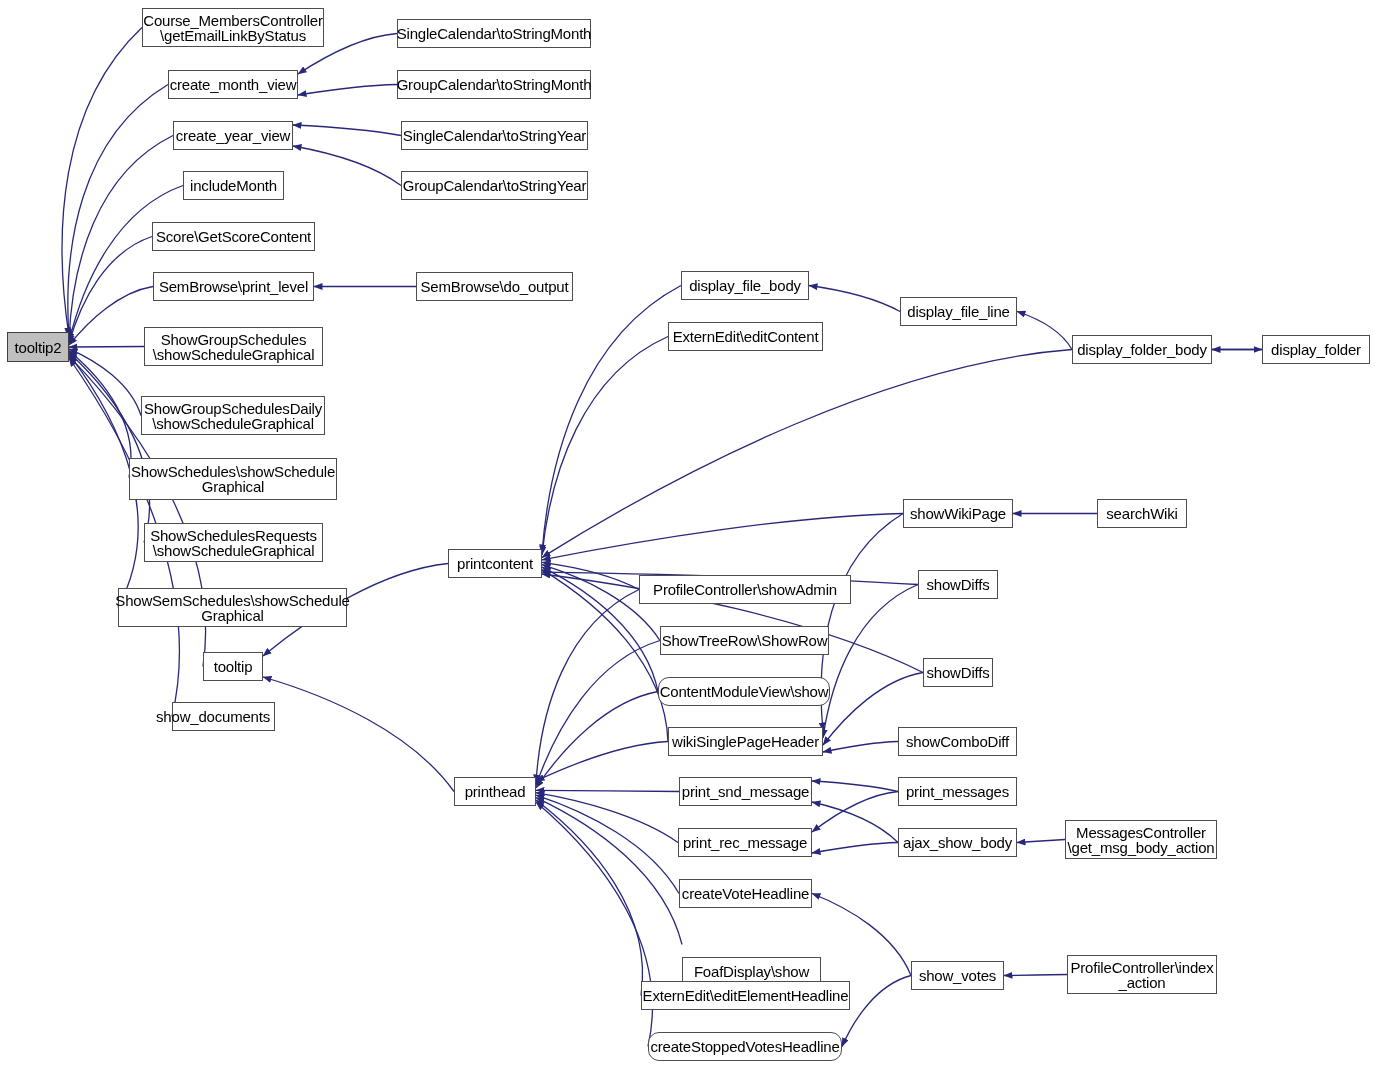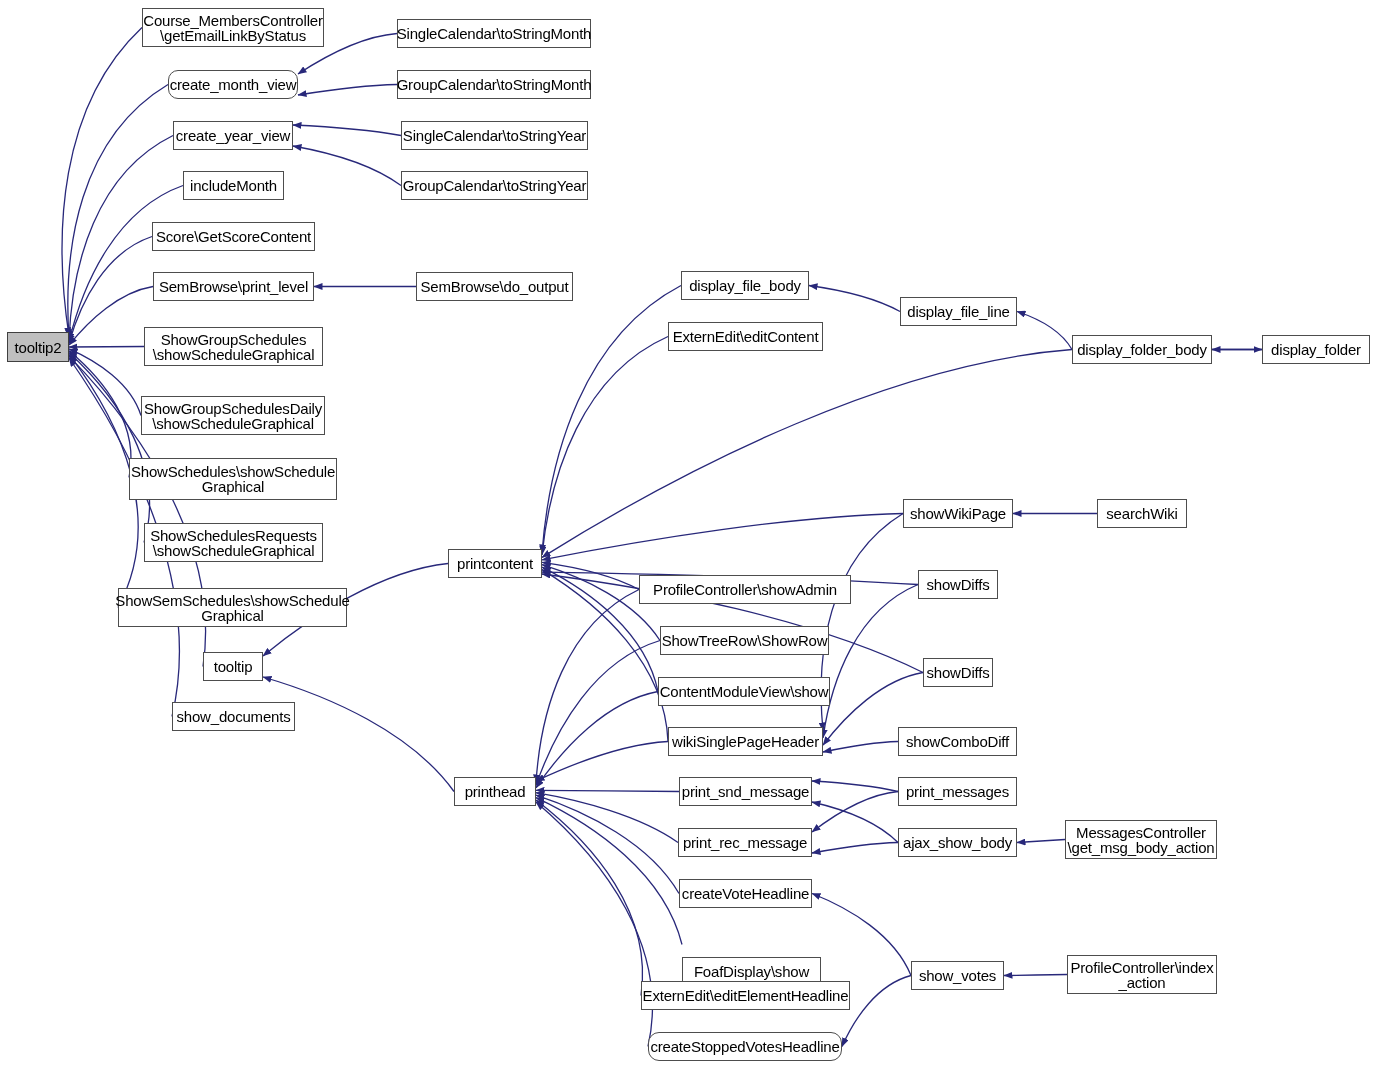--- a/index.html
+++ b/index.html
@@ -116,56 +116,56 @@
       <path d="M 898,791.5 C 867.851730348949,794.4166372841879 835.1427241021354,814.2073894514482 812,832" fill="none" stroke="#28287a" stroke-width="1.3" marker-end="url(#arrowhead)"></path>
       <path d="M 898,842.5 C 871.8793231369568,843.0235037884077 837.604030805918,848.2449189818047 812,853" fill="none" stroke="#28287a" stroke-width="1.3" marker-end="url(#arrowhead)"></path>
       <path d="M 1065,839.5 C 1050.6,840.4 1031.4,841.6 1017,842.5" fill="none" stroke="#28287a" stroke-width="1.3" marker-end="url(#arrowhead)"></path>
       <path d="M 911,975.5 C 894.4812777525302,934.9860183231647 849.755225293213,908.3747889752673 812,893.5" fill="none" stroke="#28287a" stroke-width="1.3" marker-end="url(#arrowhead)"></path>
       <path d="M 911,975.5 C 877.4690181948033,984.330454301992 854.8588444523798,1017.5797220734396 842,1046.5" fill="none" stroke="#28287a" stroke-width="1.3" marker-end="url(#arrowhead)"></path>
       <path d="M 1067,974.5 C 1048.1,974.8 1022.9,975.2 1004,975.5" fill="none" stroke="#28287a" stroke-width="1.3" marker-end="url(#arrowhead)"></path>
     </svg>
 <div class="node highlight" style="left: 7px; top: 332px; width: 62px; height: 30px;"><span class="node-label">tooltip2</span></div>
     <div class="node" style="left: 142px; top: 8px; width: 182px; height: 39px;"><span class="node-label">Course_MembersController
 \getEmailLinkByStatus</span></div>
-    <div class="node" style="left: 168px; top: 70px; width: 130px; height: 29px; border-radius: 10px;"><span class="node-label">create_month_view</span></div>
+    <div class="node" style="left: 168px; top: 70px; width: 130px; height: 29px;"><span class="node-label">create_month_view</span></div>
     <div class="node" style="left: 173px; top: 121px; width: 120px; height: 29px;"><span class="node-label">create_year_view</span></div>
     <div class="node" style="left: 183px; top: 171px; width: 101px; height: 29px;"><span class="node-label">includeMonth</span></div>
     <div class="node" style="left: 152px; top: 222px; width: 163px; height: 29px;"><span class="node-label">Score\GetScoreContent</span></div>
     <div class="node" style="left: 153px; top: 272px; width: 161px; height: 29px;"><span class="node-label">SemBrowse\print_level</span></div>
     <div class="node" style="left: 144px; top: 327px; width: 179px; height: 39px;"><span class="node-label">ShowGroupSchedules
 \showScheduleGraphical</span></div>
     <div class="node" style="left: 141px; top: 396px; width: 184px; height: 39px;"><span class="node-label">ShowGroupSchedulesDaily
 \showScheduleGraphical</span></div>
     <div class="node" style="left: 129px; top: 458px; width: 208px; height: 42px;"><span class="node-label">ShowSchedules\showSchedule
 Graphical</span></div>
     <div class="node" style="left: 144px; top: 523px; width: 179px; height: 39px;"><span class="node-label">ShowSchedulesRequests
 \showScheduleGraphical</span></div>
     <div class="node" style="left: 118px; top: 588px; width: 229px; height: 39px;"><span class="node-label">ShowSemSchedules\showSchedule
 Graphical</span></div>
     <div class="node" style="left: 203px; top: 652px; width: 60px; height: 29px;"><span class="node-label">tooltip</span></div>
-    <div class="node" style="left: 172px; top: 702px; width: 123px; height: 29px;"><span class="node-label">show_documents</span></div>
+    <div class="node" style="left: 172px; top: 702px; width: 103px; height: 29px; justify-content: flex-end;"><span class="node-label">show_documents</span></div>
     <div class="node" style="left: 416px; top: 272px; width: 157px; height: 29px;"><span class="node-label">SemBrowse\do_output</span></div>
     <div class="node" style="left: 397px; top: 19px; width: 194px; height: 29px;"><span class="node-label">SingleCalendar\toStringMonth</span></div>
     <div class="node" style="left: 397px; top: 70px; width: 194px; height: 29px;"><span class="node-label">GroupCalendar\toStringMonth</span></div>
     <div class="node" style="left: 401px; top: 121px; width: 187px; height: 29px;"><span class="node-label">SingleCalendar\toStringYear</span></div>
     <div class="node" style="left: 401px; top: 171px; width: 187px; height: 29px;"><span class="node-label">GroupCalendar\toStringYear</span></div>
     <div class="node" style="left: 448px; top: 549px; width: 94px; height: 29px;"><span class="node-label">printcontent</span></div>
     <div class="node" style="left: 454px; top: 777px; width: 82px; height: 29px;"><span class="node-label">printhead</span></div>
     <div class="node" style="left: 681px; top: 271px; width: 128px; height: 29px;"><span class="node-label">display_file_body</span></div>
     <div class="node" style="left: 668px; top: 322px; width: 155px; height: 29px;"><span class="node-label">ExternEdit\editContent</span></div>
     <div class="node" style="left: 900px; top: 297px; width: 117px; height: 29px;"><span class="node-label">display_file_line</span></div>
     <div class="node" style="left: 1072px; top: 335px; width: 140px; height: 29px;"><span class="node-label">display_folder_body</span></div>
     <div class="node" style="left: 1262px; top: 335px; width: 108px; height: 29px;"><span class="node-label">display_folder</span></div>
     <div class="node" style="left: 903px; top: 499px; width: 110px; height: 29px;"><span class="node-label">showWikiPage</span></div>
     <div class="node" style="left: 1097px; top: 499px; width: 90px; height: 29px;"><span class="node-label">searchWiki</span></div>
     <div class="node" style="left: 918px; top: 570px; width: 80px; height: 29px;"><span class="node-label">showDiffs</span></div>
     <div class="node" style="left: 923px; top: 658px; width: 70px; height: 29px;"><span class="node-label">showDiffs</span></div>
     <div class="node" style="left: 639px; top: 575px; width: 212px; height: 29px;"><span class="node-label">ProfileController\showAdmin</span></div>
     <div class="node" style="left: 660px; top: 626px; width: 169px; height: 29px;"><span class="node-label">ShowTreeRow\ShowRow</span></div>
-    <div class="node" style="left: 658px; top: 677px; width: 172px; height: 29px;"><span class="node-label">ContentModuleView\show</span></div>
+    <div class="node" style="left: 658px; top: 677px; width: 172px; height: 29px; border-radius: 11px;"><span class="node-label">ContentModuleView\show</span></div>
     <div class="node" style="left: 668px; top: 727px; width: 155px; height: 29px;"><span class="node-label">wikiSinglePageHeader</span></div>
     <div class="node" style="left: 898px; top: 727px; width: 119px; height: 29px;"><span class="node-label">showComboDiff</span></div>
     <div class="node" style="left: 679px; top: 777px; width: 133px; height: 29px;"><span class="node-label">print_snd_message</span></div>
     <div class="node" style="left: 898px; top: 777px; width: 119px; height: 29px;"><span class="node-label">print_messages</span></div>
     <div class="node" style="left: 678px; top: 828px; width: 134px; height: 29px;"><span class="node-label">print_rec_message</span></div>
     <div class="node" style="left: 898px; top: 828px; width: 119px; height: 29px;"><span class="node-label">ajax_show_body</span></div>
     <div class="node" style="left: 1065px; top: 820px; width: 152px; height: 39px;"><span class="node-label">MessagesController
 \get_msg_body_action</span></div>
     <div class="node" style="left: 679px; top: 879px; width: 133px; height: 29px;"><span class="node-label">createVoteHeadline</span></div>
     <div class="node" style="left: 682px; top: 957px; width: 139px; height: 29px;"><span class="node-label">FoafDisplay\show</span></div>

